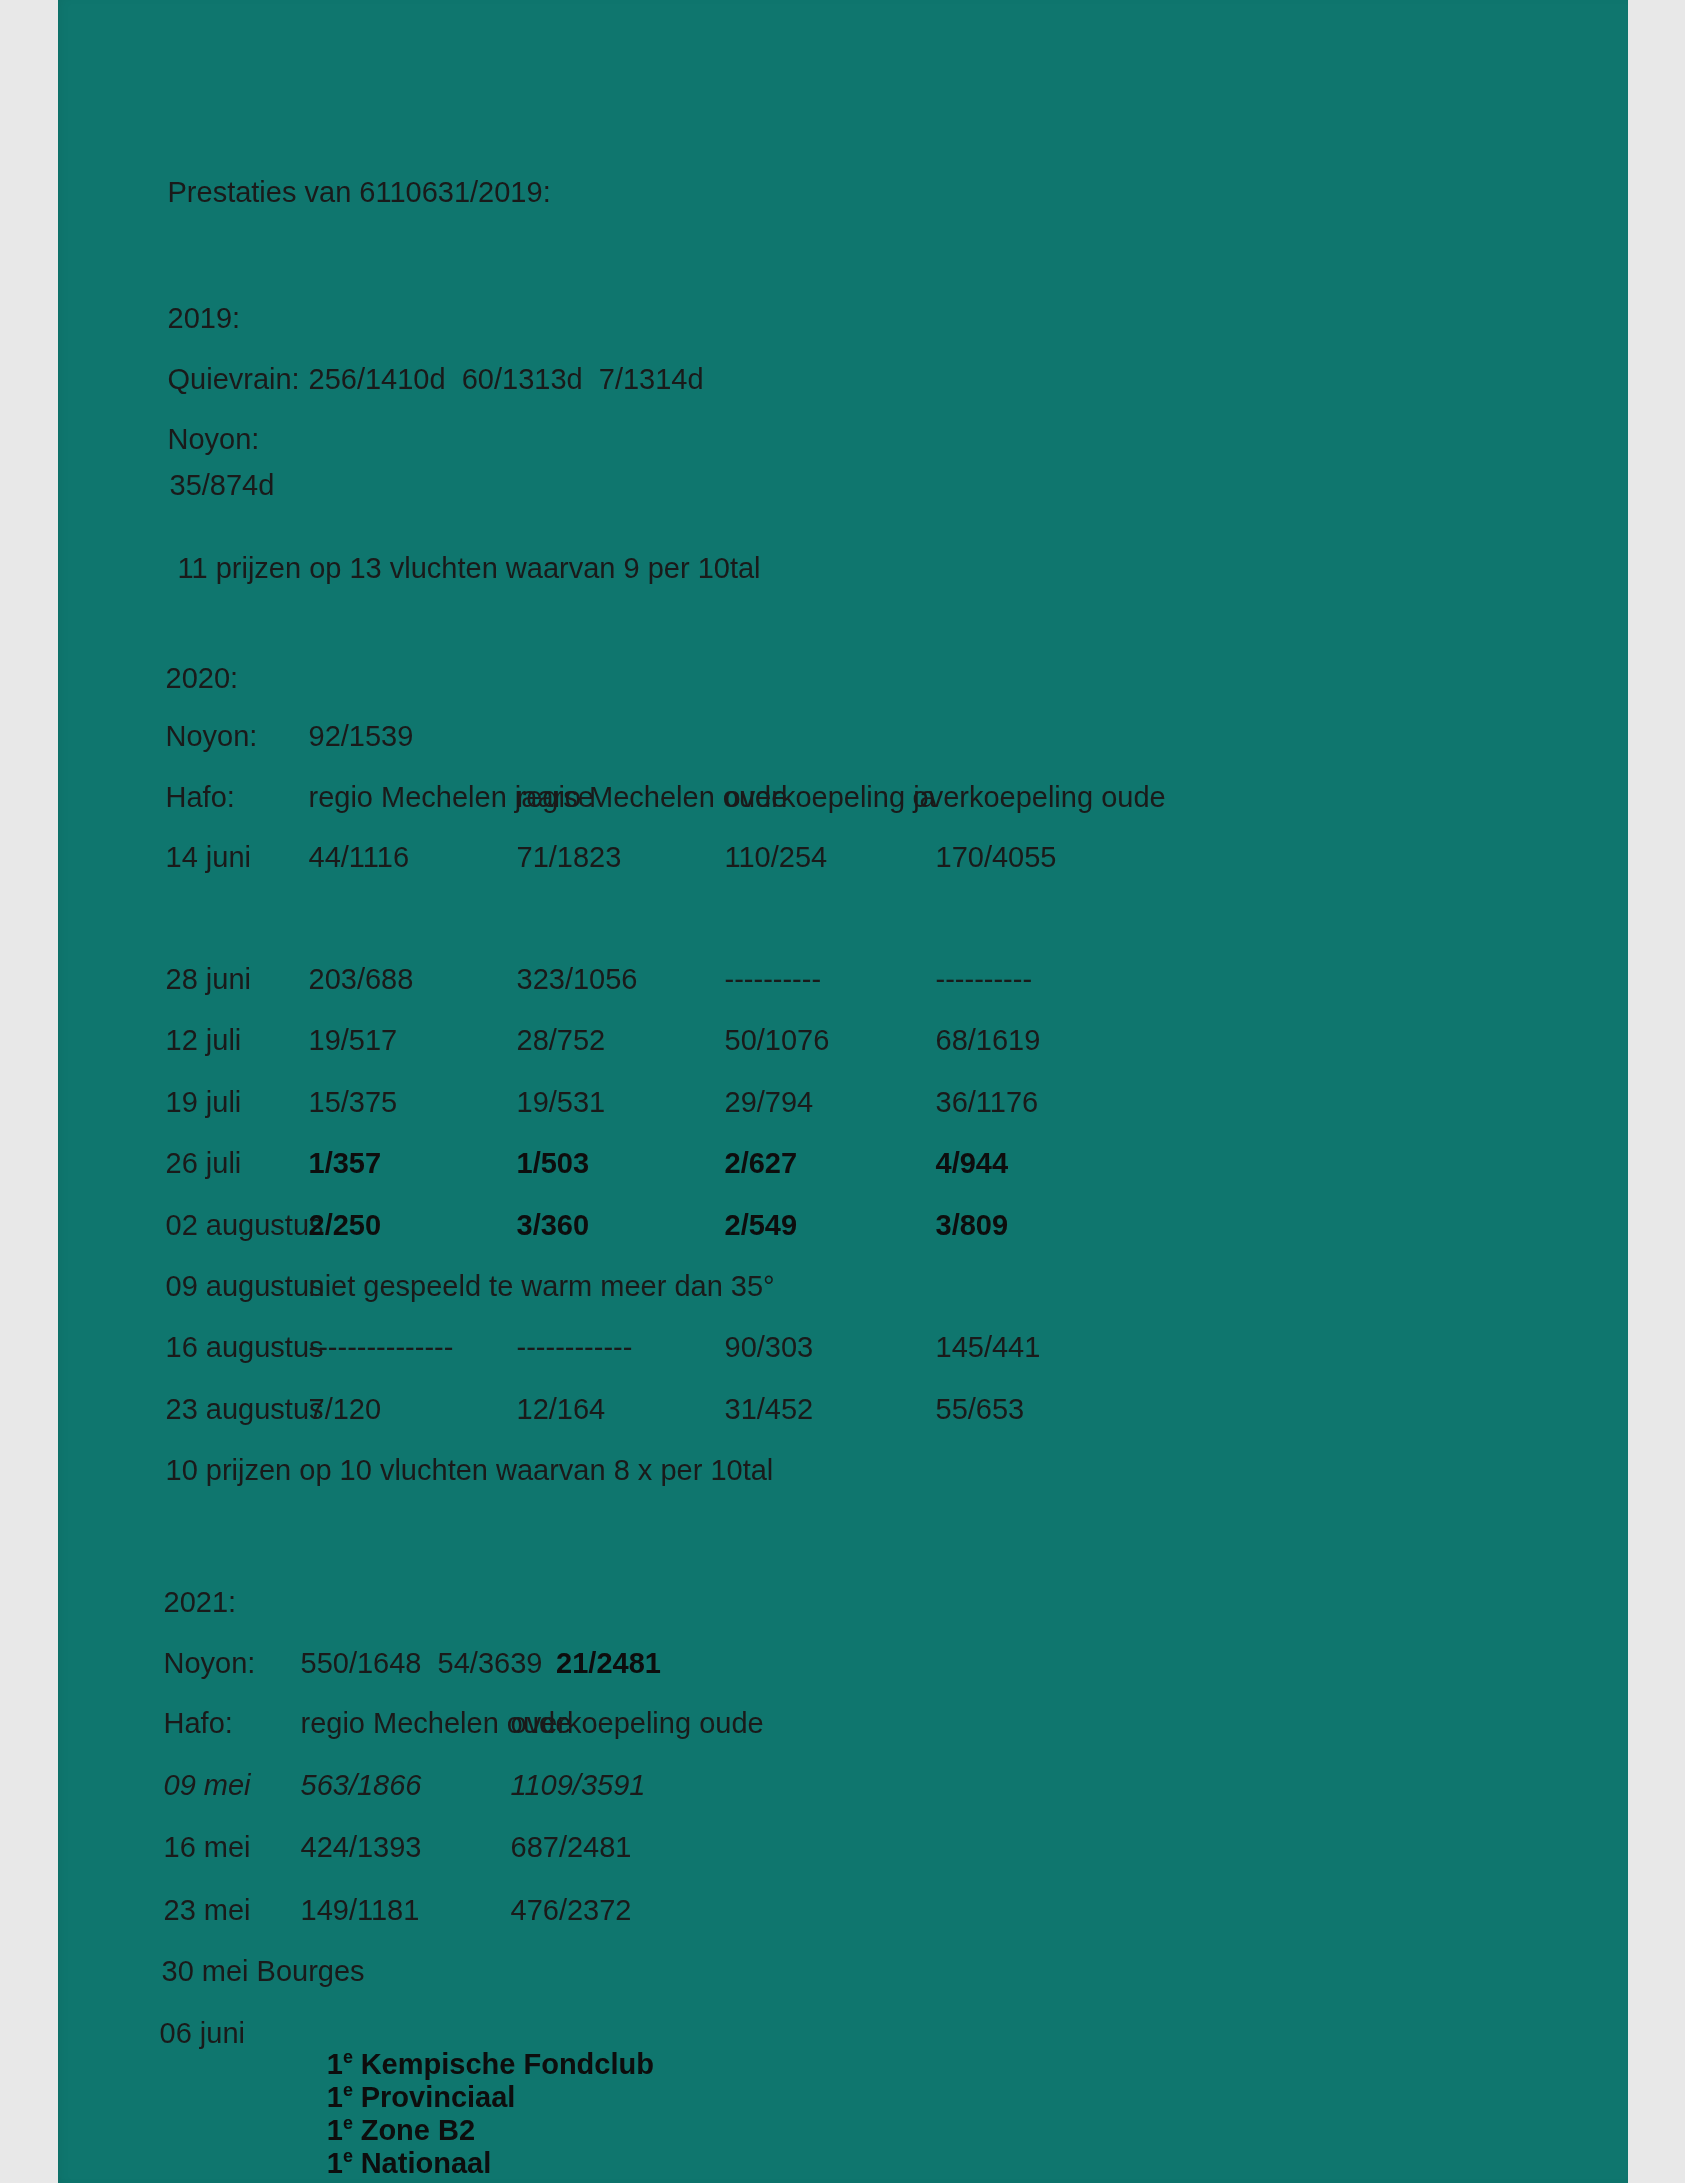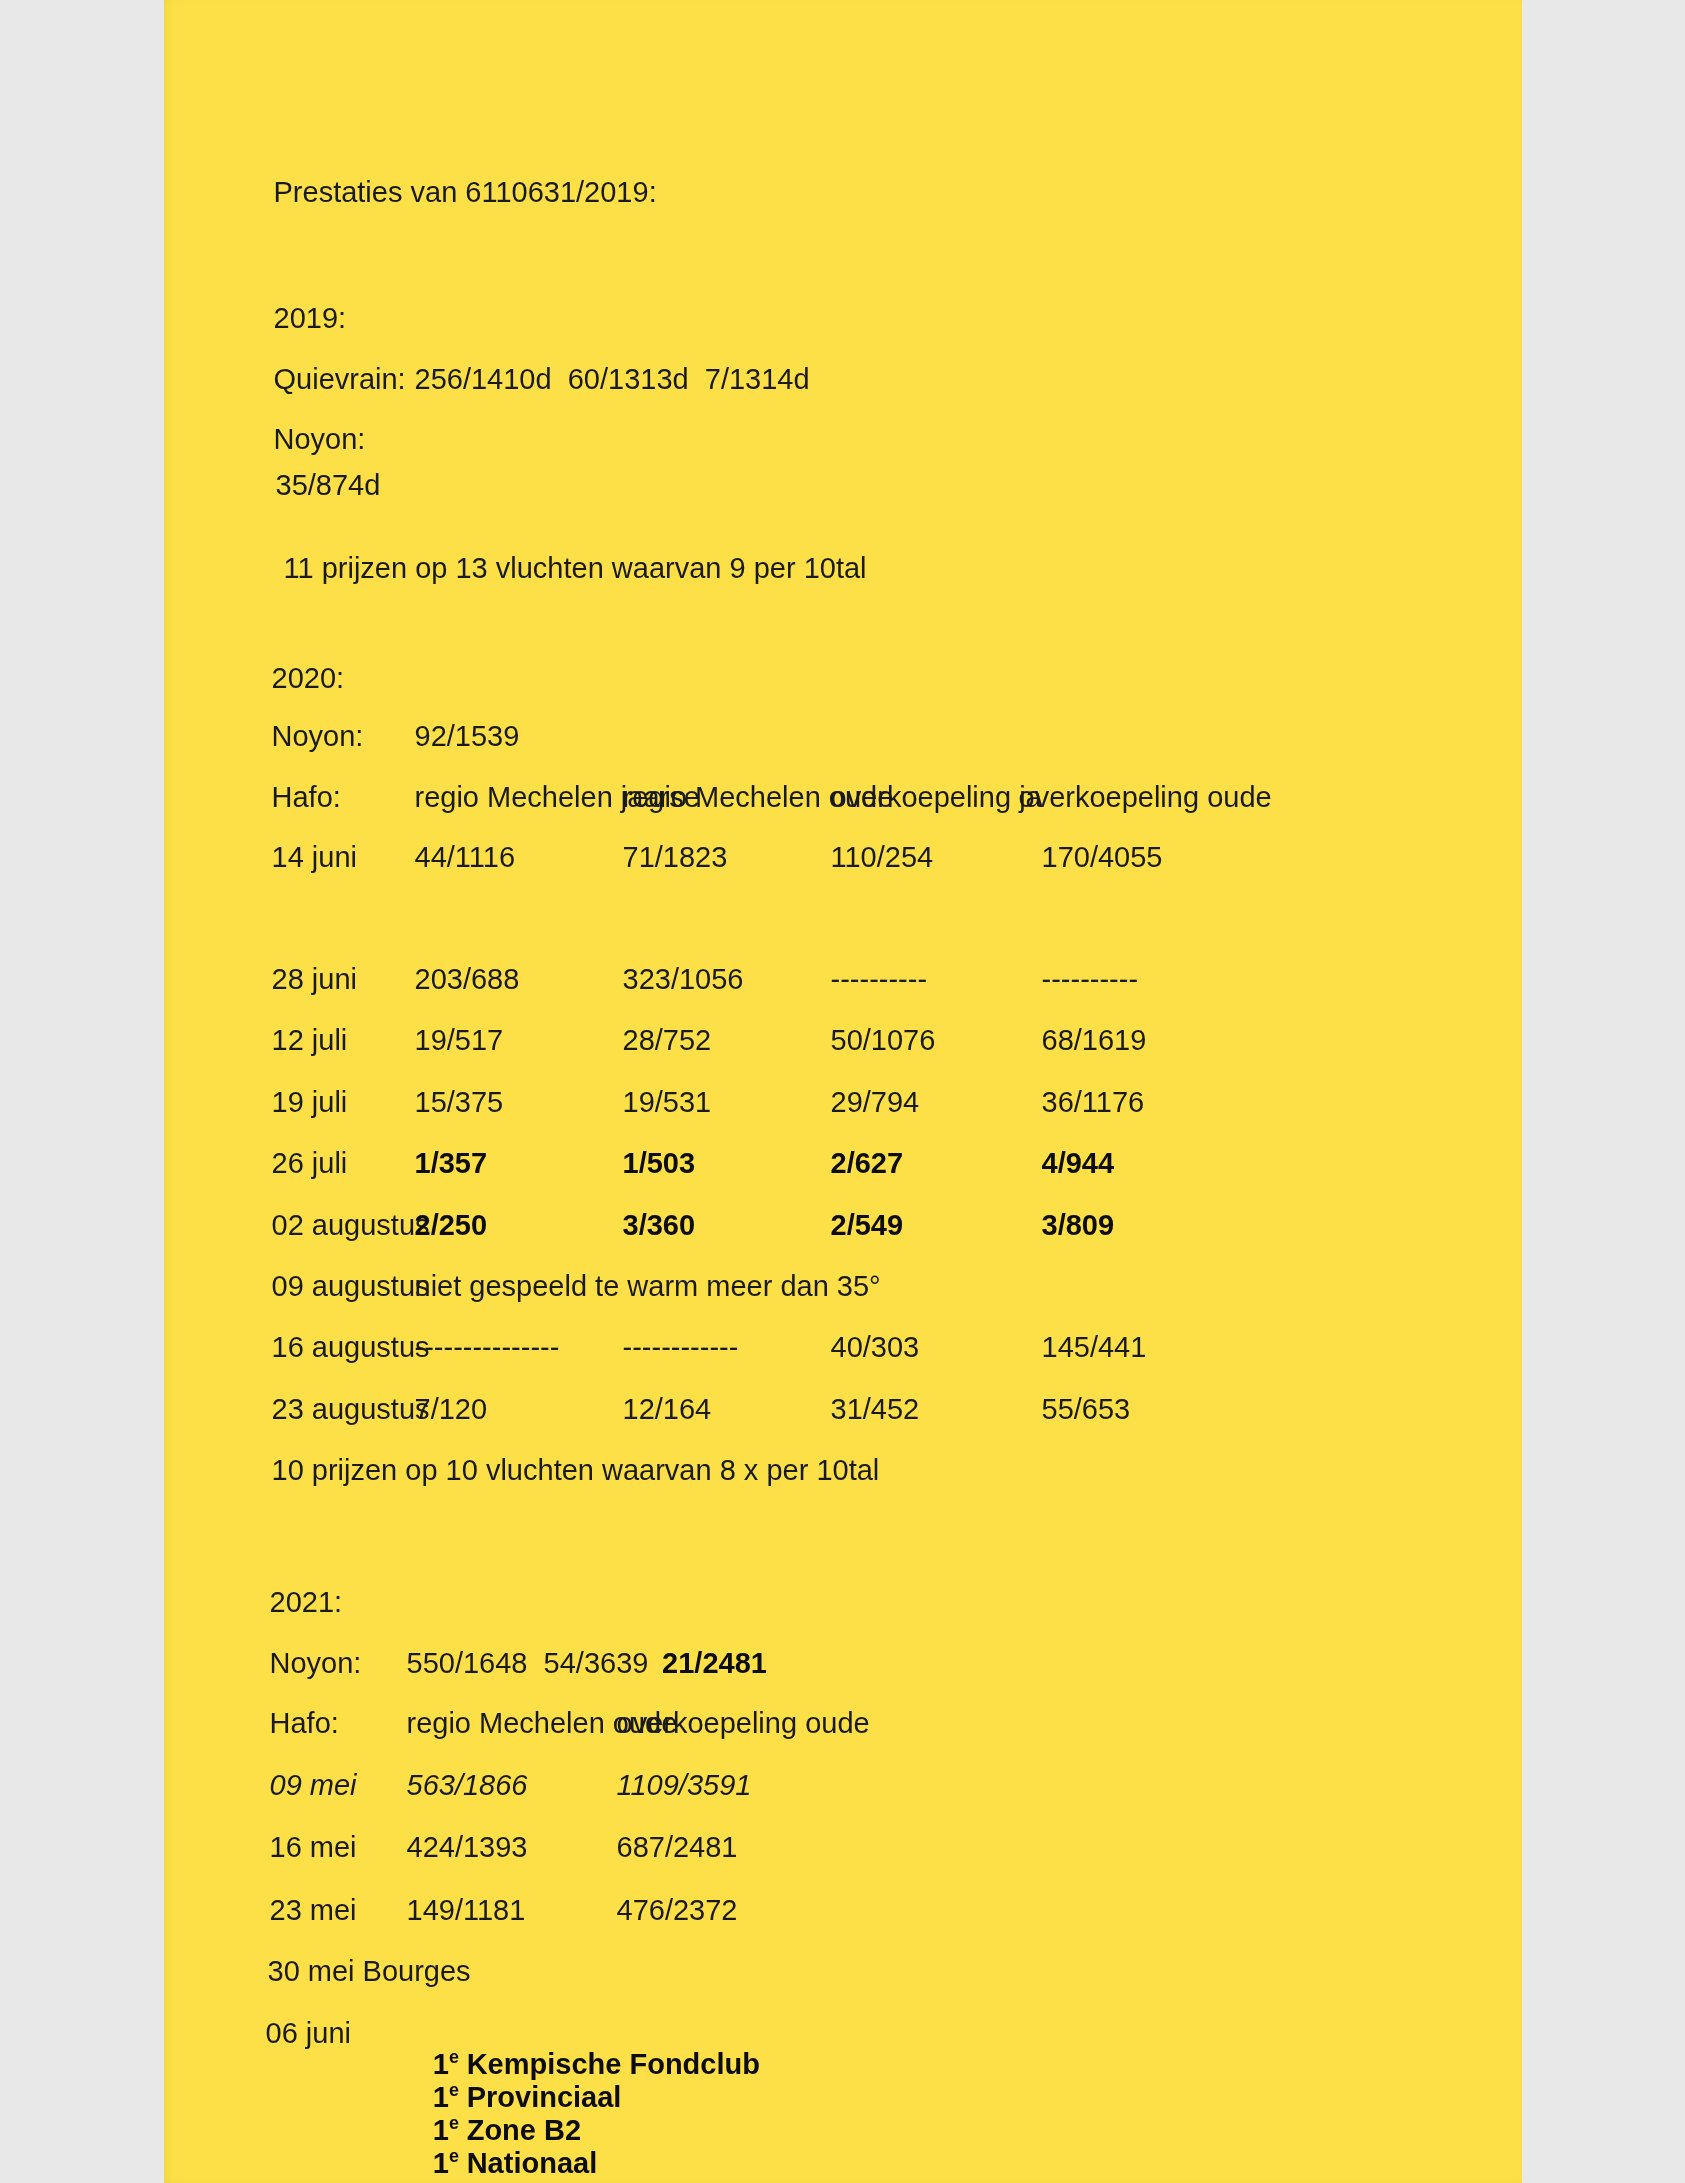--- a/index.html
+++ b/index.html
@@ -1,21 +1,21 @@
 <!DOCTYPE html>
 <html><head>
 <meta charset="utf-8">
 <style>
   html, body { margin: 0; padding: 0; background: #e8e8e8; }
   .page {
     position: relative;
-    width: 1358px;
+    width: 1570px;
     height: 2184px;
     margin: 0 auto;
-    background: #fde047;
+    background: #0f766e;
     font-family: "Liberation Sans", sans-serif;
     font-size: 29px;
     color: #1a1a1a;
     overflow: hidden;
     box-shadow: inset 5.9px 0 13.7px -7.8px rgba(0,0,0,0.10), inset 0 -3.9px 9.8px -5.9px rgba(0,0,0,0.06);
   }
   .line { position: absolute; white-space: pre; }
   .bold { font-weight: 700; color: #0d0d0d; }
   .bold-tail { margin-left: 13.7px; font-weight: 700; color: #0d0d0d; }
   .row { position: absolute; left: 108px; height: 39px; width: 1529px; }
@@ -105,21 +105,21 @@
     <span class="cell c-4 bold">3/809</span>
   </div>
   <div class="row" style="top:1270px;">
     <span class="cell c-date">09 augustus</span>
     <span class="cell c-1">niet gespeeld te warm meer dan 35°</span>
   </div>
   <div class="row" style="top:1331px;">
     <span class="cell c-date">16 augustus</span>
     <span class="cell c-1">---------------</span>
     <span class="cell c-2">------------</span>
-    <span class="cell c-3">40/303</span>
+    <span class="cell c-3">90/303</span>
     <span class="cell c-4">145/441</span>
   </div>
   <div class="row" style="top:1393px;">
     <span class="cell c-date">23 augustus</span>
     <span class="cell c-1">7/120</span>
     <span class="cell c-2">12/164</span>
     <span class="cell c-3">31/452</span>
     <span class="cell c-4">55/653</span>
   </div>
 

